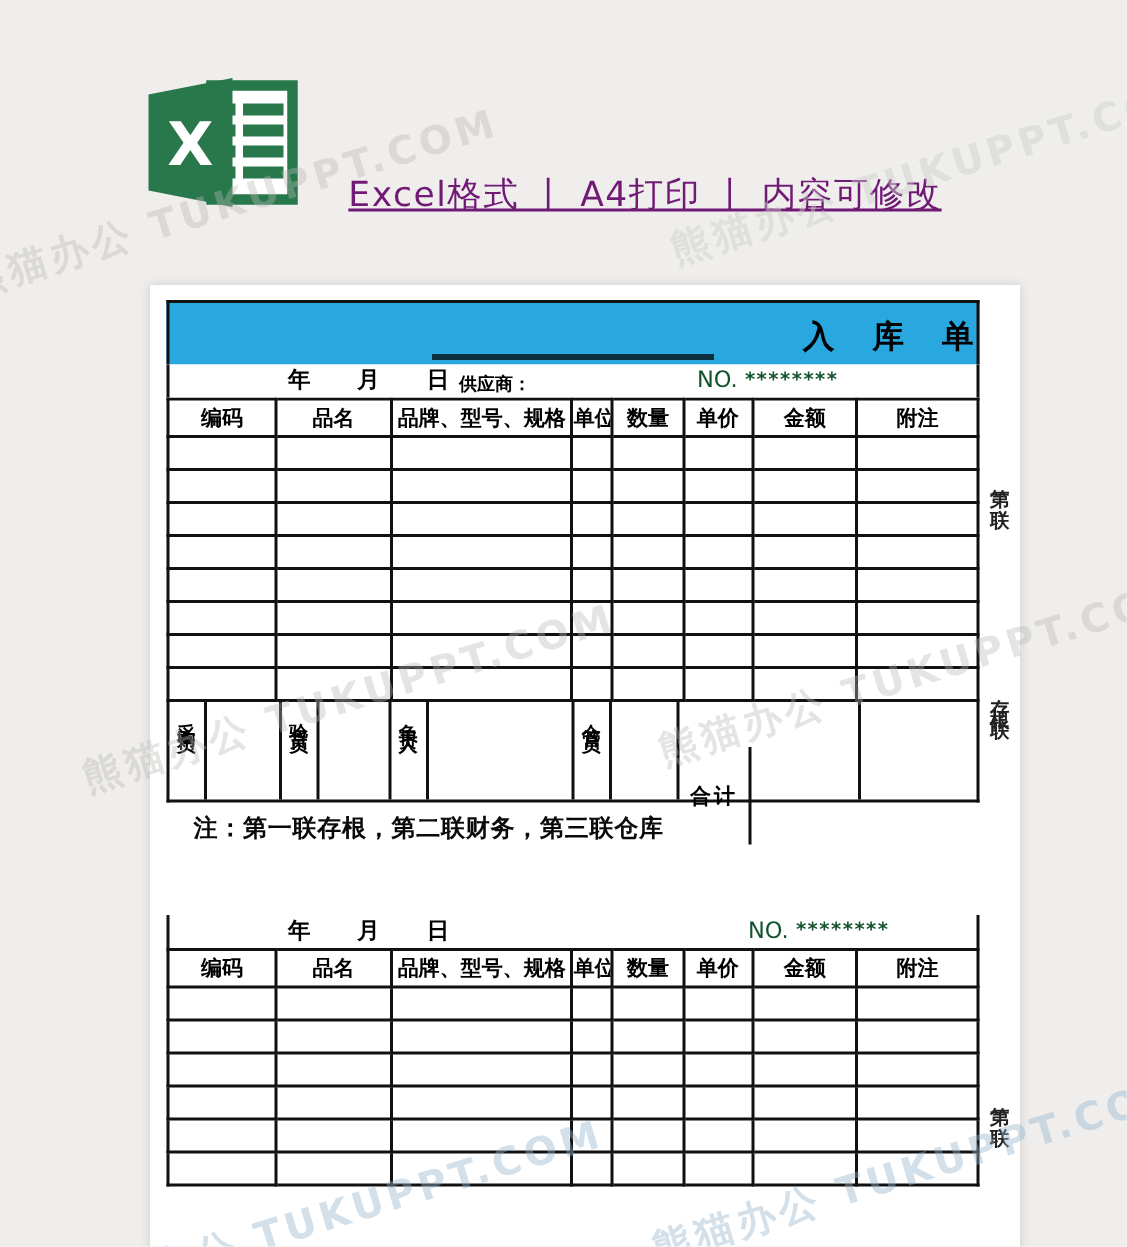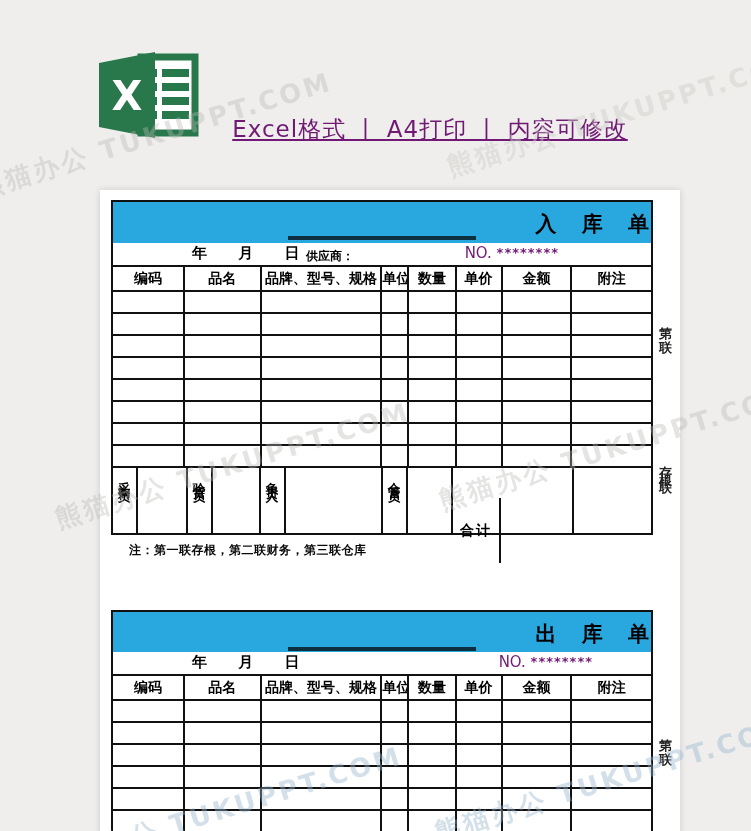--- a/index.html
+++ b/index.html
@@ -45,39 +45,39 @@
       word-spacing:14px;letter-spacing:2px;}
   .title-underline{position:absolute;left:50%;transform:translateX(-50%);bottom:3px;
       width:188px;height:4px;background:var(--underline);}
   .form-out .title-underline{bottom:1px;}
 
   .inforow{height:22px;border-left:2px solid var(--ink);border-right:2px solid var(--ink);
       position:relative;background:#fff;}
   .date-label{position:absolute;left:55px;top:1px;font-size:15px;font-weight:600;
       word-spacing:22px;letter-spacing:2px;color:#000;margin-left:24px;}
   .supplier-label{position:absolute;left:193px;top:5px;font-size:12px;font-weight:700;color:#000;text-align:center;}
-  .no-block{position:absolute;top:1px;font-size:15px;color:#701a75;white-space:nowrap;}
+  .no-block{position:absolute;top:1px;font-size:15px;color:#14532d;white-space:nowrap;}
   .form-in .no-block{right:92px;}
   .form-out .no-block{right:58px;}
   .no-stars{font-weight:800;font-size:13px;letter-spacing:1px;vertical-align:1px;}
 
   table.grid{width:542px;border-collapse:collapse;table-layout:fixed;background:#fff;}
   table.grid th,table.grid td{border:2px solid var(--ink);padding:0;}
   table.grid th{height:25px;font-size:14px;font-weight:700;color:#000;overflow:hidden;white-space:nowrap;}
   table.grid td{height:22px;}
 
   .footrow{display:flex;width:542px;height:67px;border:2px solid var(--ink);border-top:none;background:#fff;}
   .fcell{flex:0 0 auto;border-right:2px solid var(--ink);height:100%;}
   .fcell:last-child{border-right:none;flex:1 1 auto;}
   .fcell.vert{writing-mode:vertical-lr;text-orientation:upright;font-size:12.5px;font-weight:600;
       letter-spacing:4px;line-height:22px;padding-top:4px;color:#000;}
   .fcell.total{display:flex;align-items:center;justify-content:center;font-size:14px;
       font-weight:800;letter-spacing:2px;color:#000;margin-top:30px;}
 
-  .note{margin:7px 0 0 18px;font-size:12px;font-weight:600;color:#0a0a0a;letter-spacing:.5px;}
+  .note{margin:7px 0 0 18px;font-size:16px;font-weight:600;color:#0a0a0a;letter-spacing:.5px;}
 
   .side-label{position:absolute;left:556px;writing-mode:vertical-lr;text-orientation:upright;
       font-size:13px;font-weight:600;letter-spacing:7px;color:#222;z-index:3;}
   .side-1{top:126px;}
   .side-2{top:266px;}
   .side-3{top:538px;}
 </style>
 </head>
 <body>
 
@@ -225,24 +225,20 @@
           <div class="fcell vert" style="width: 25px;">仓管员</div>
           <div class="fcell" style="width: 45px;"></div>
           <div class="fcell total" style="width: 48px;">合计</div>
           <div class="fcell" style="width: 73px;"></div>
           <div class="fcell" style="width: 79px;"></div>
         </div>
       <div class="note">注：第一联存根，第二联财务，第三联仓库</div>
     </section>
 
     <section class="form form-out">
-      <div class="titlebar">
-        <span class="form-title">出 库 单</span>
-        <div class="title-underline"></div>
-      </div>
       <div class="inforow">
         <span class="date-label">年 月 日</span>
         <span class="no-block">
           <span>NO.</span>
           <span class="no-stars">********</span>
         </span>
       </div>
       <table class="grid">
         <thead>
             <tr id="out-head">

